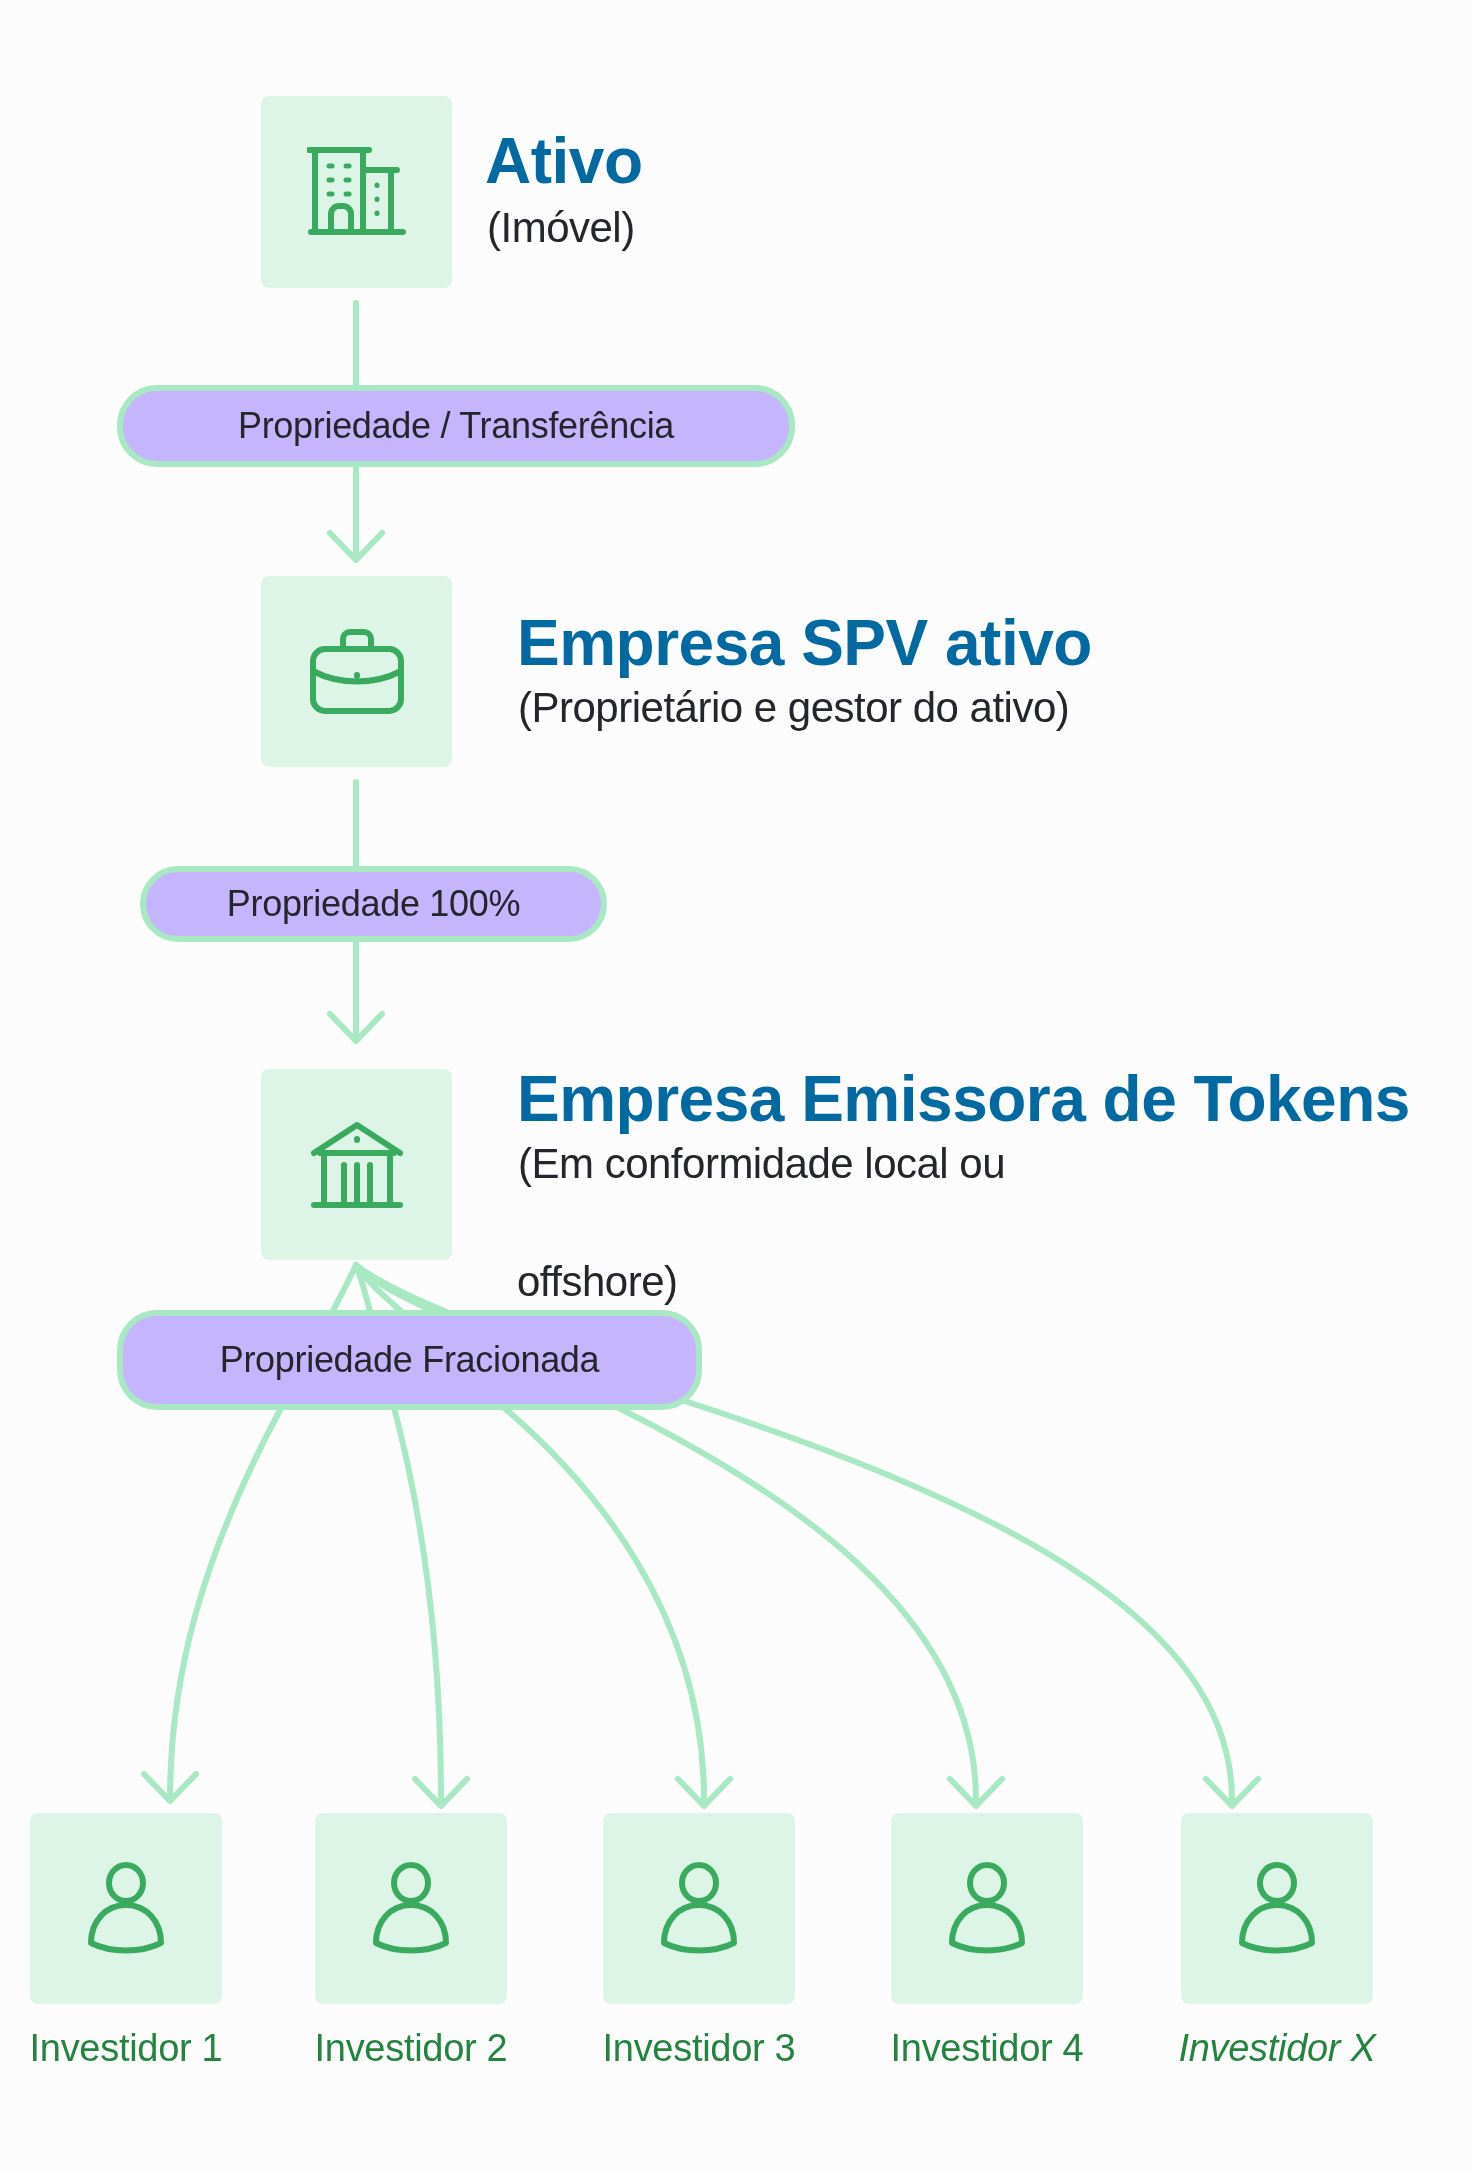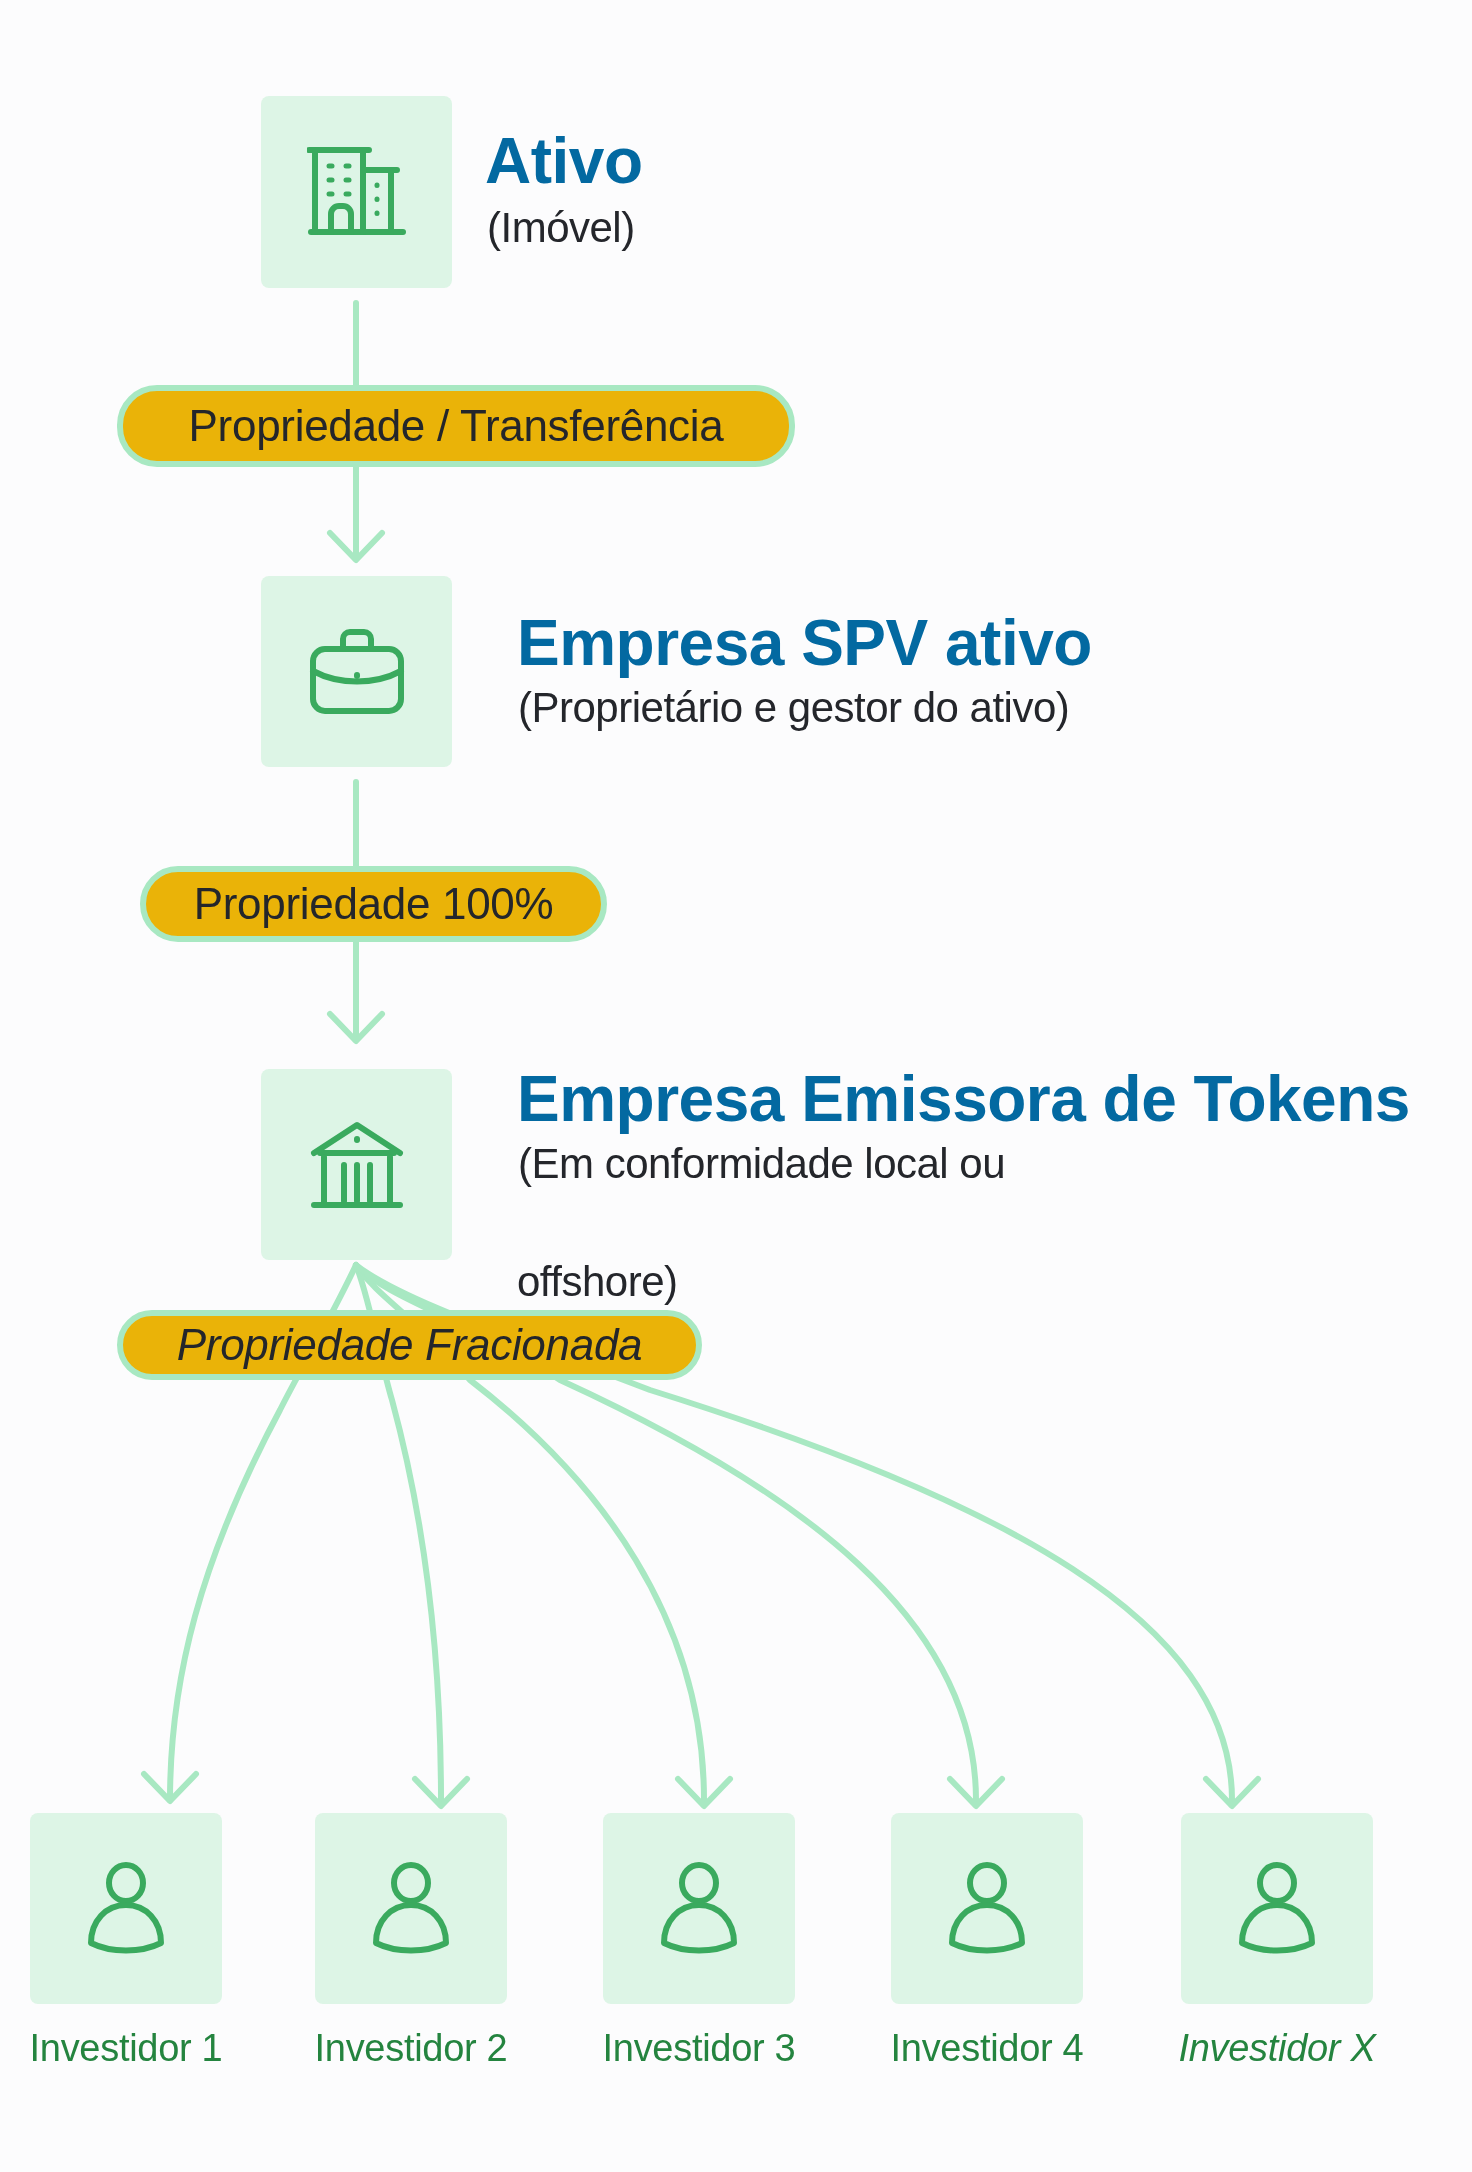--- a/index.html
+++ b/index.html
@@ -3,22 +3,22 @@
 <meta charset="utf-8">
 <style>
   html, body { margin:0; padding:0; }
   body { width:1472px; height:2172px; background:#fcfcfd; position:relative; overflow:hidden;
          font-family:"Liberation Sans", "DejaVu Sans", sans-serif; }
   .layer { position:absolute; left:0; top:0; width:1472px; height:2172px; }
   .box { position:absolute; background:#ddf5e6; border-radius:8px; display:flex; align-items:center; justify-content:center; }
   .box svg { display:block; }
   .title { position:absolute; color:#0369a1; font-weight:bold; font-size:64px; letter-spacing:-0.5px; white-space:nowrap; }
   .sub { position:absolute; color:#24262b; font-size:42px; line-height:72px; letter-spacing:-0.5px; }
-  .pill { position:absolute; background:#eab308; border:6px solid #a8e8c2; border-radius:40px; box-sizing:border-box;
-          display:flex; align-items:center; justify-content:center; color:#24262b; font-size:44px; letter-spacing:-0.3px; white-space:nowrap; }
+  .pill { position:absolute; background:#c4b5fd; border:6px solid #a8e8c2; border-radius:40px; box-sizing:border-box;
+          display:flex; align-items:center; justify-content:center; color:#24262b; font-size:36px; letter-spacing:-0.3px; white-space:nowrap; }
   .inv-label { position:absolute; color:#24843f; font-size:38px; text-align:center; width:300px; white-space:nowrap; letter-spacing:-0.3px; }
 </style>
 </head>
 <body>
 
 <svg class="layer" viewBox="0 0 1472 2172" fill="none" stroke="#a8e8c2" stroke-width="6" stroke-linecap="round" stroke-linejoin="round">
 
   <line x1="356" y1="303" x2="356" y2="558"></line>
   <polyline points="330,533 356,560 382,533"></polyline>
 
@@ -85,21 +85,21 @@
       <line x1="47" y1="46" x2="47" y2="82"></line>
       <line x1="60" y1="46" x2="60" y2="82"></line>
     <line x1="4" y1="86" x2="90" y2="86"></line>
     <line x1="47" y1="20" x2="47" y2="21"></line>
   </svg>
 </div>
 <div class="title" style="left:517px;top:1062px;">Empresa Emissora de Tokens</div>
 <div class="sub" style="left:518px;top:1128px;">(Em conformidade local ou</div>
 <div class="sub" style="left:517px;top:1200px;margin-top:46px;">offshore)</div>
 
-<div class="pill" style="left:117px;top:1310px;width:585px;height:70px;font-style:italic;">Propriedade Fracionada</div>
+<div class="pill" style="left:117px;top:1310px;width:585px;height:100px;">Propriedade Fracionada</div>
 
 <div>
   <div class="box" style="left:30px;top:1813px;width:192px;height:191px;">
     <svg width="80" height="96" viewBox="0 0 80 96" fill="none" stroke="#3aaa5e" stroke-width="6" stroke-linecap="round" stroke-linejoin="round">
       <ellipse cx="40" cy="22" rx="17" ry="18"></ellipse>
       <path d="M5,82 C5,60 20,44 40,44 C60,44 75,60 75,82 C55,92 25,92 5,82 Z"></path>
     </svg>
   </div>
   <div class="inv-label" style="left:-24px;top:2027px;">Investidor 1</div>
 </div>

